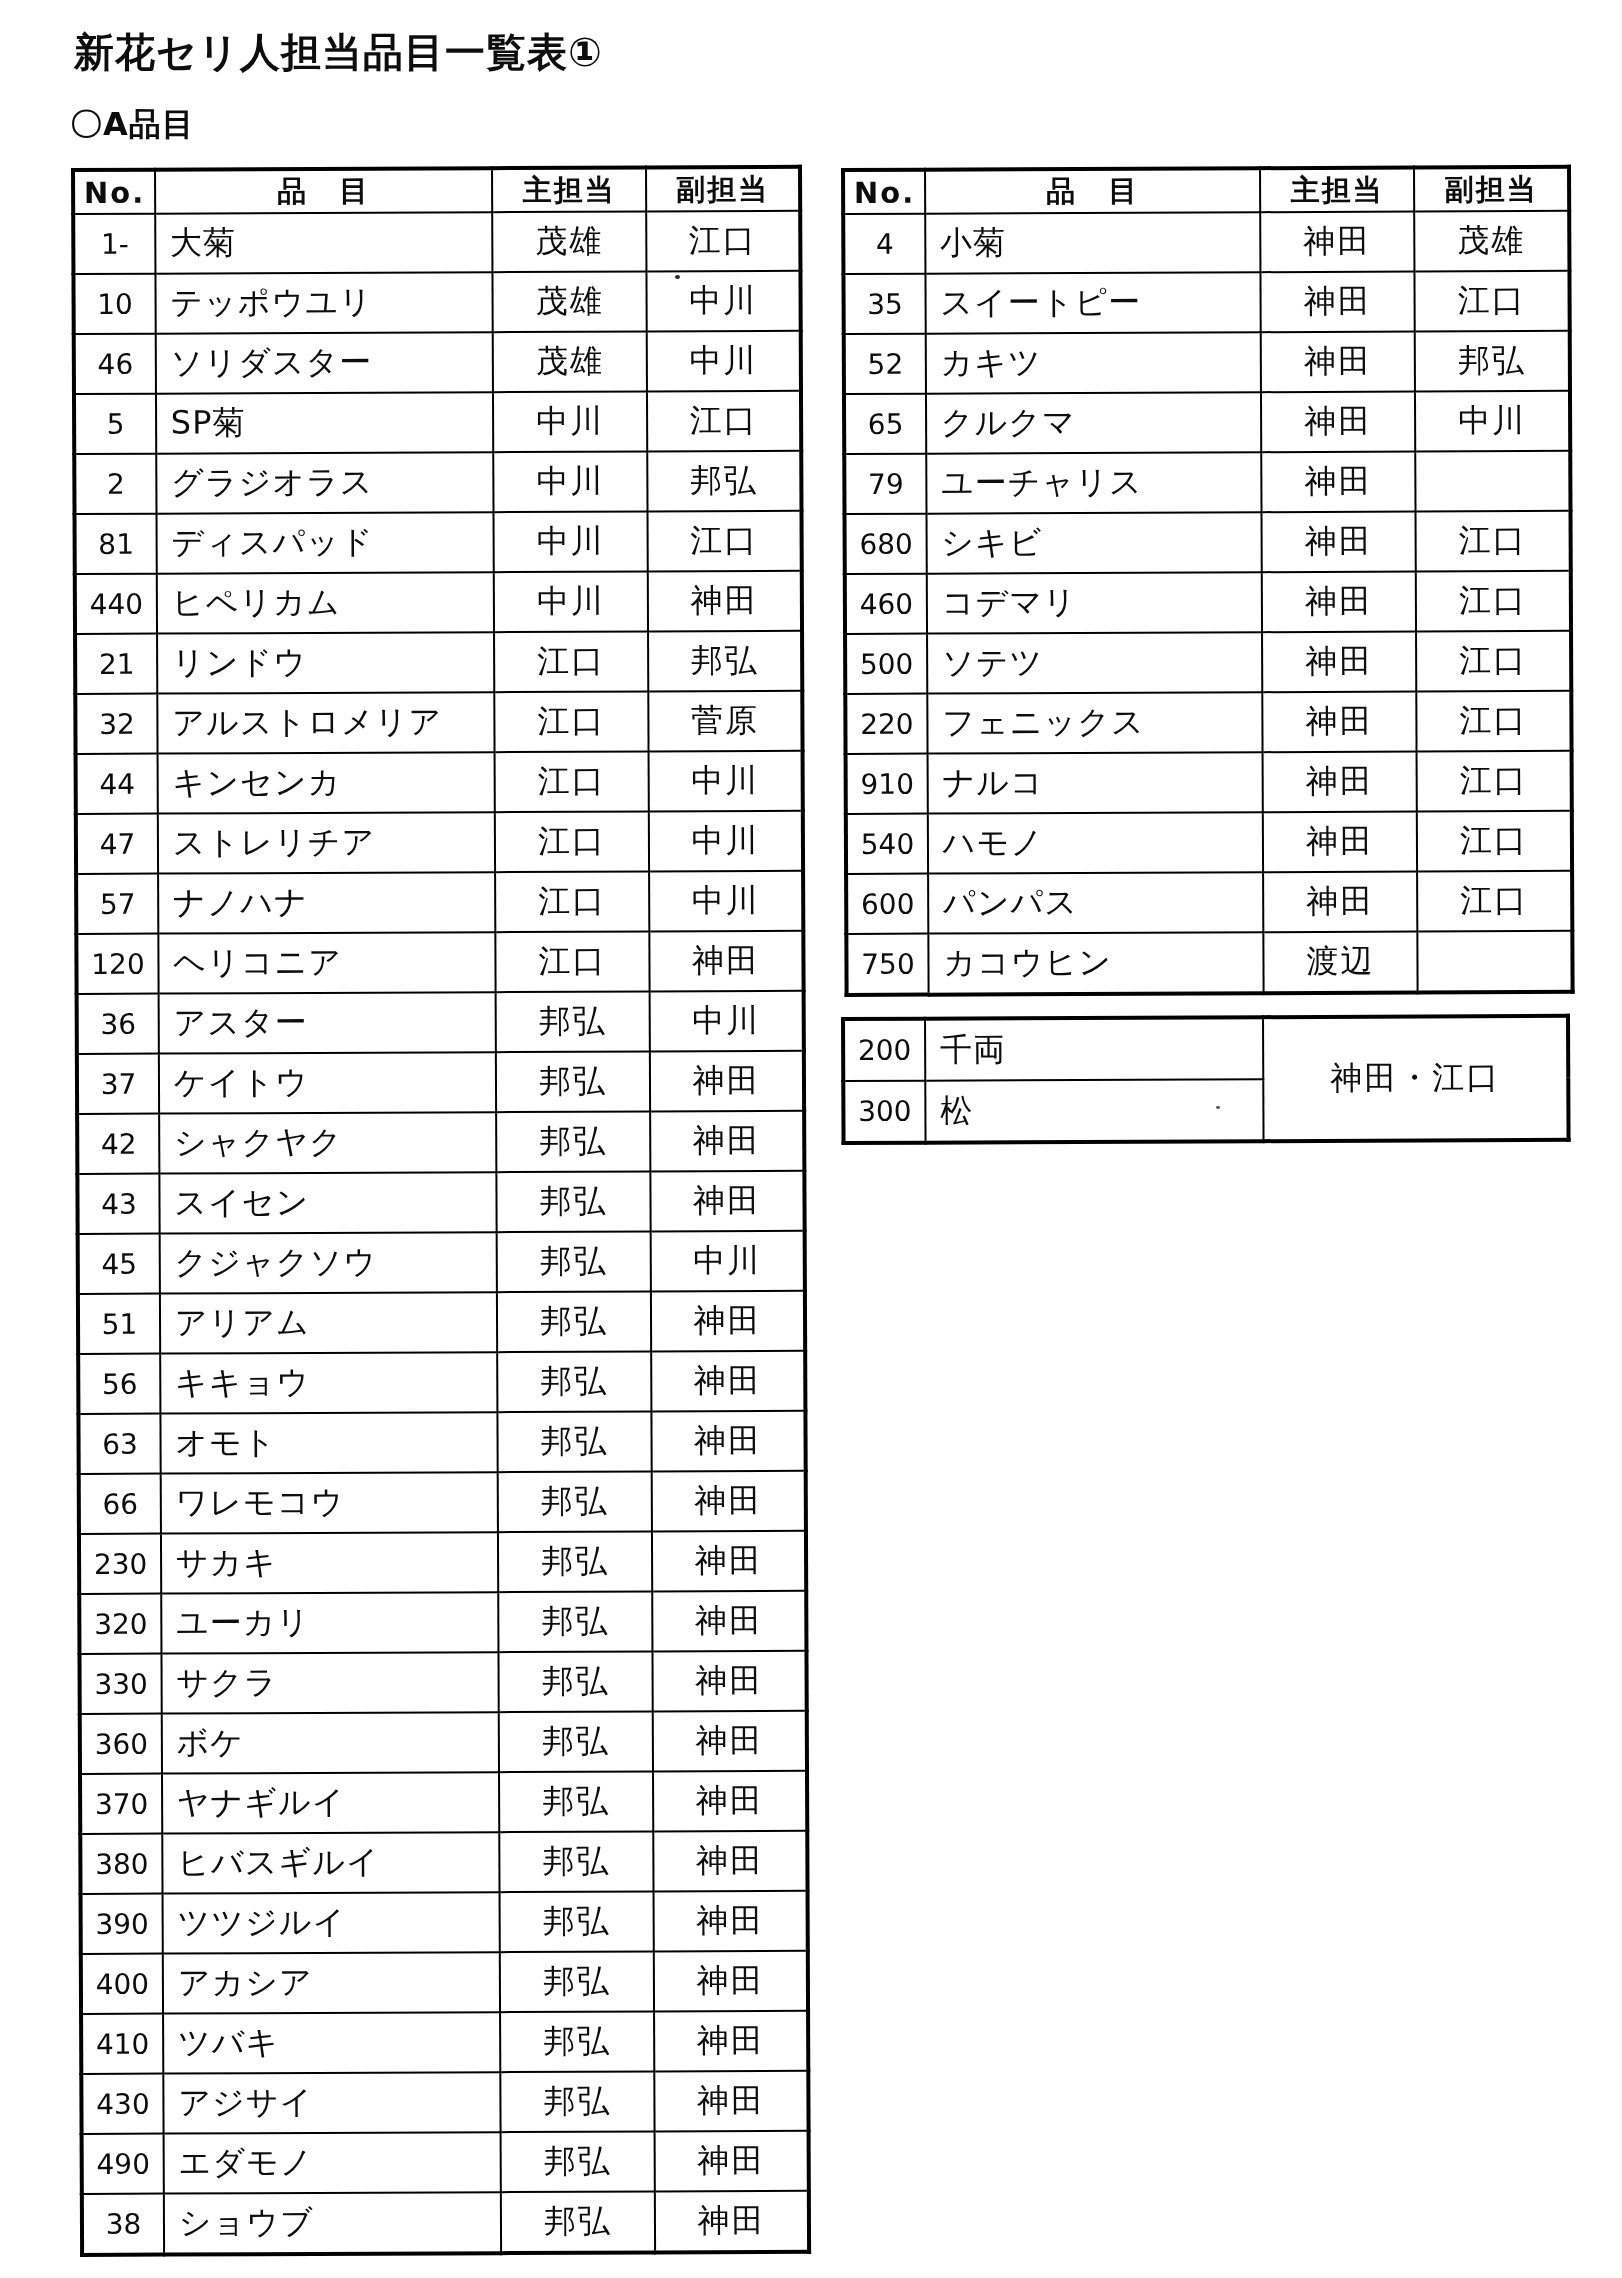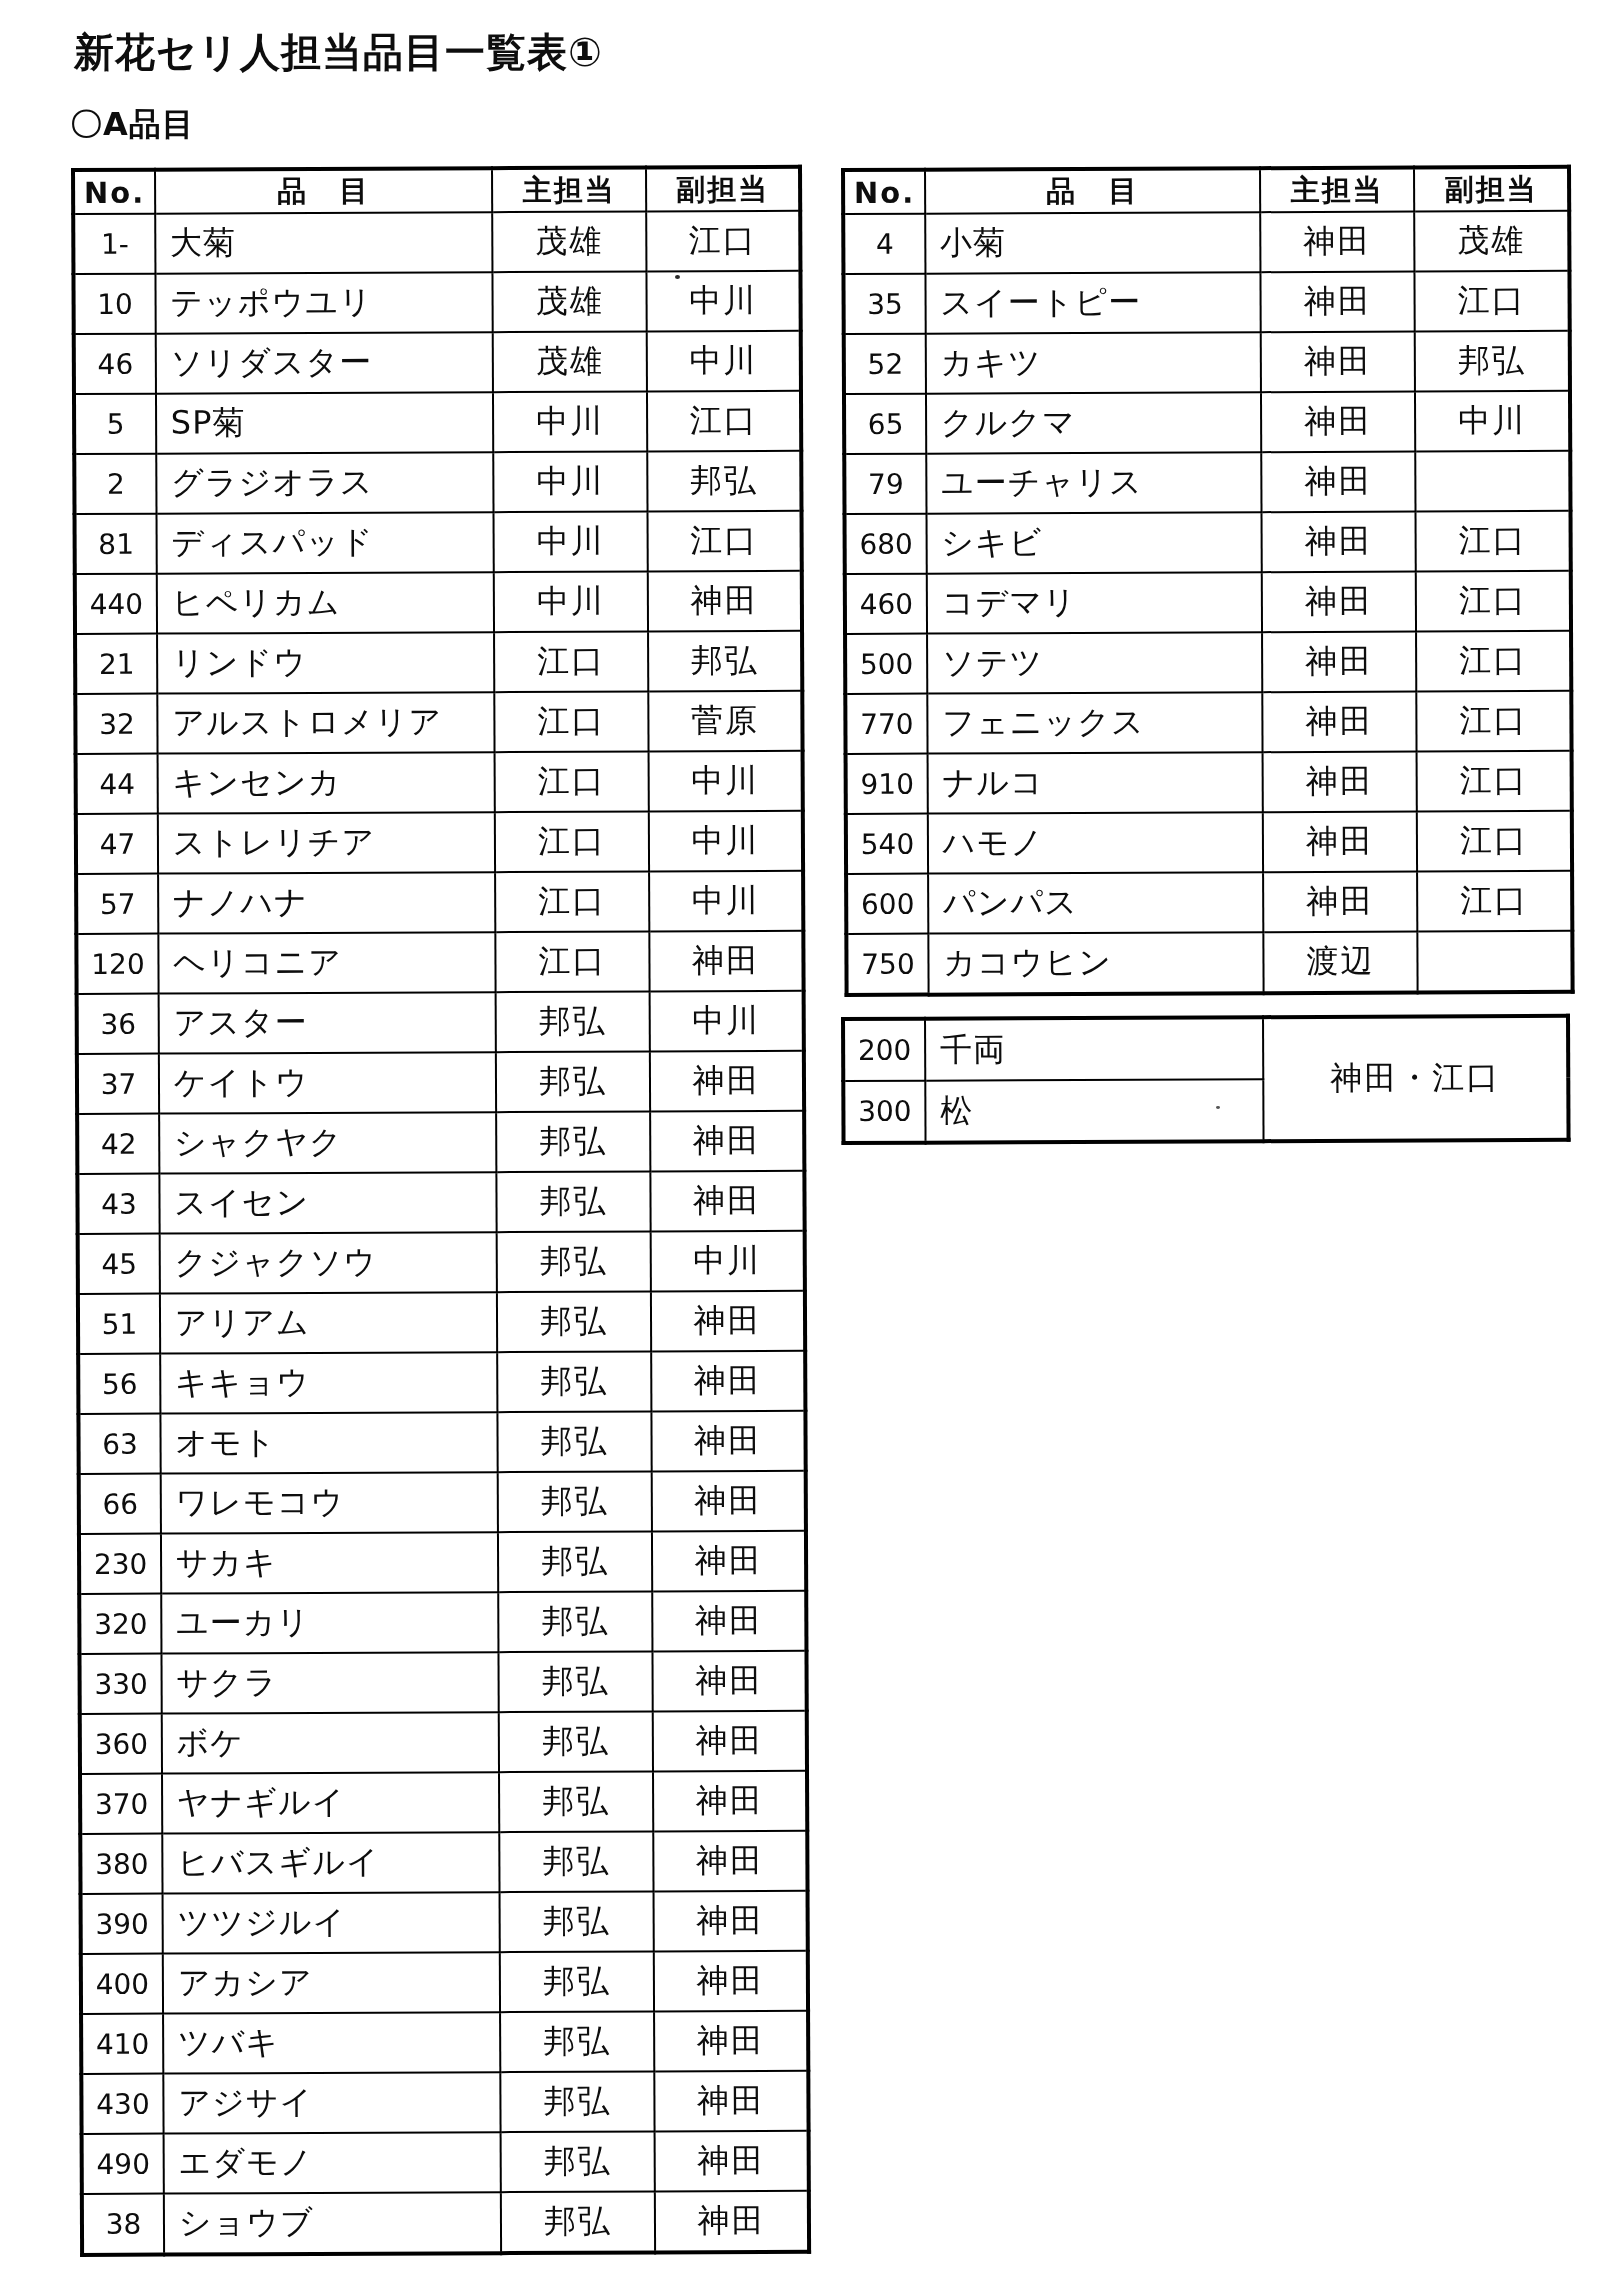--- a/index.html
+++ b/index.html
@@ -350,21 +350,21 @@
     <td class="staff">神田</td>
     <td class="staff">江口</td>
   </tr>
         <tr>
     <td class="no">500</td>
     <td class="item">ソテツ</td>
     <td class="staff">神田</td>
     <td class="staff">江口</td>
   </tr>
         <tr>
-    <td class="no">770</td>
+    <td class="no">220</td>
     <td class="item">フェニックス</td>
     <td class="staff">神田</td>
     <td class="staff">江口</td>
   </tr>
         <tr>
     <td class="no">910</td>
     <td class="item">ナルコ</td>
     <td class="staff">神田</td>
     <td class="staff">江口</td>
   </tr>

